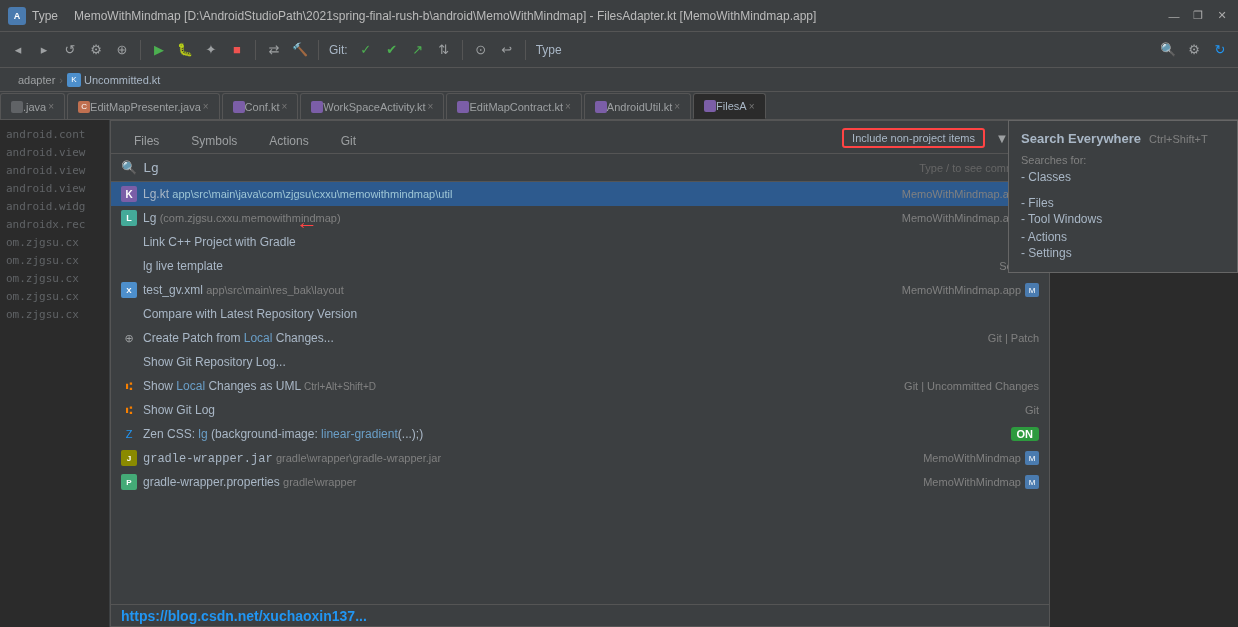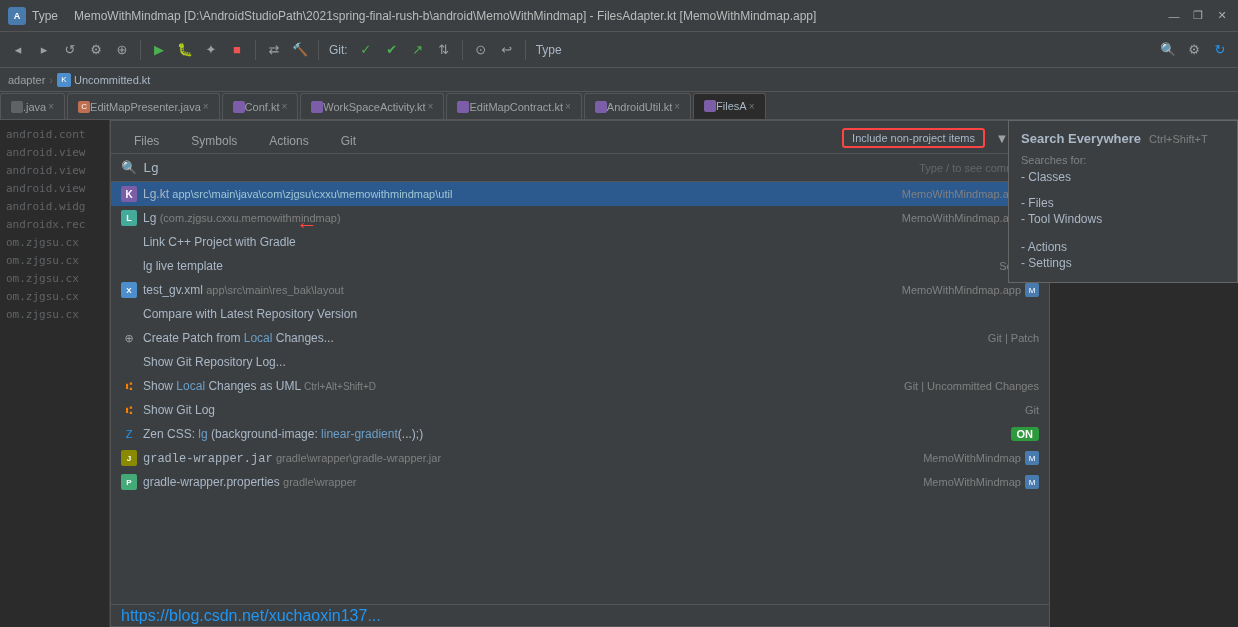--- a/index.html
+++ b/index.html
@@ -44,21 +44,21 @@
     }
     .tb-sep { width: 1px; height: 20px; background: #555; margin: 0 4px; }
     .tb-label { color: #a9b7c6; font-size: 12px; margin: 0 4px; }
 
     
     #breadcrumb {
       background: #3c3f41;
       height: 24px;
       display: flex;
       align-items: center;
-      padding: 0 8px;
+      padding: 0 18px;
       border-bottom: 1px solid #555;
       font-size: 11px;
       color: #9da0a2;
       gap: 4px;
     }
     #breadcrumb .bc-sep { color: #666; }
     #breadcrumb .bc-file { color: #a9b7c6; display: flex; align-items: center; gap: 3px; }
     #breadcrumb .file-icon { width: 14px; height: 14px; background: #4d8fcc; border-radius: 2px; font-size: 8px; color: white; display: flex; align-items: center; justify-content: center; }
 
     
@@ -206,21 +206,21 @@
 
     
     #bottom-bar {
       height: 22px;
       background: #3c3f41;
       display: flex;
       align-items: center;
       padding: 0 10px;
       border-top: 1px solid #555;
     }
-    #bottom-link { color: #2196f3; font-size: 16px; text-decoration: none; }
+    #bottom-link { color: #2196f3; font-size: 14px; text-decoration: none; font-weight: bold; }
 
     
     #right-panel {
       position: absolute;
       right: 0;
       top: 0;
       width: 235px;
       background: #3c3f41;
       border: 1px solid #555;
       border-radius: 4px;
@@ -490,18 +490,18 @@
   </div>
 
   <div id="right-panel" style="position:absolute;right:0;top:0;width:230px;background:#3c3f41;border:1px solid #666;border-radius:0;padding:10px 12px;font-size:12px;z-index:20;">
     <div style="display:flex;align-items:baseline;margin-bottom:8px;">
       <span style="color:#a9b7c6;font-weight:bold;font-size:13px;">Search Everywhere</span>
       <span style="color:#808080;font-size:11px;margin-left:8px;">Ctrl+Shift+T</span>
     </div>
     <div style="color:#808080;font-size:11px;margin-bottom:4px;">Searches for:</div>
     <div style="color:#a9b7c6;font-size:12px;margin-bottom:12px;">- Classes</div>
     <div style="color:#a9b7c6;font-size:12px;margin-bottom:2px;">- Files</div>
-    <div style="color:#a9b7c6;font-size:12px;margin-bottom:14px;">- Tool Windows</div>
+    <div style="color:#a9b7c6;font-size:12px;margin-bottom:4px;">- Tool Windows</div>
     <div style="color:#a9b7c6;font-size:12px;margin-bottom:2px;">- Actions</div>
     <div style="color:#a9b7c6;font-size:12px;margin-bottom:2px;">- Settings</div>
   </div>
 
 </div>
 
 </body></html>

